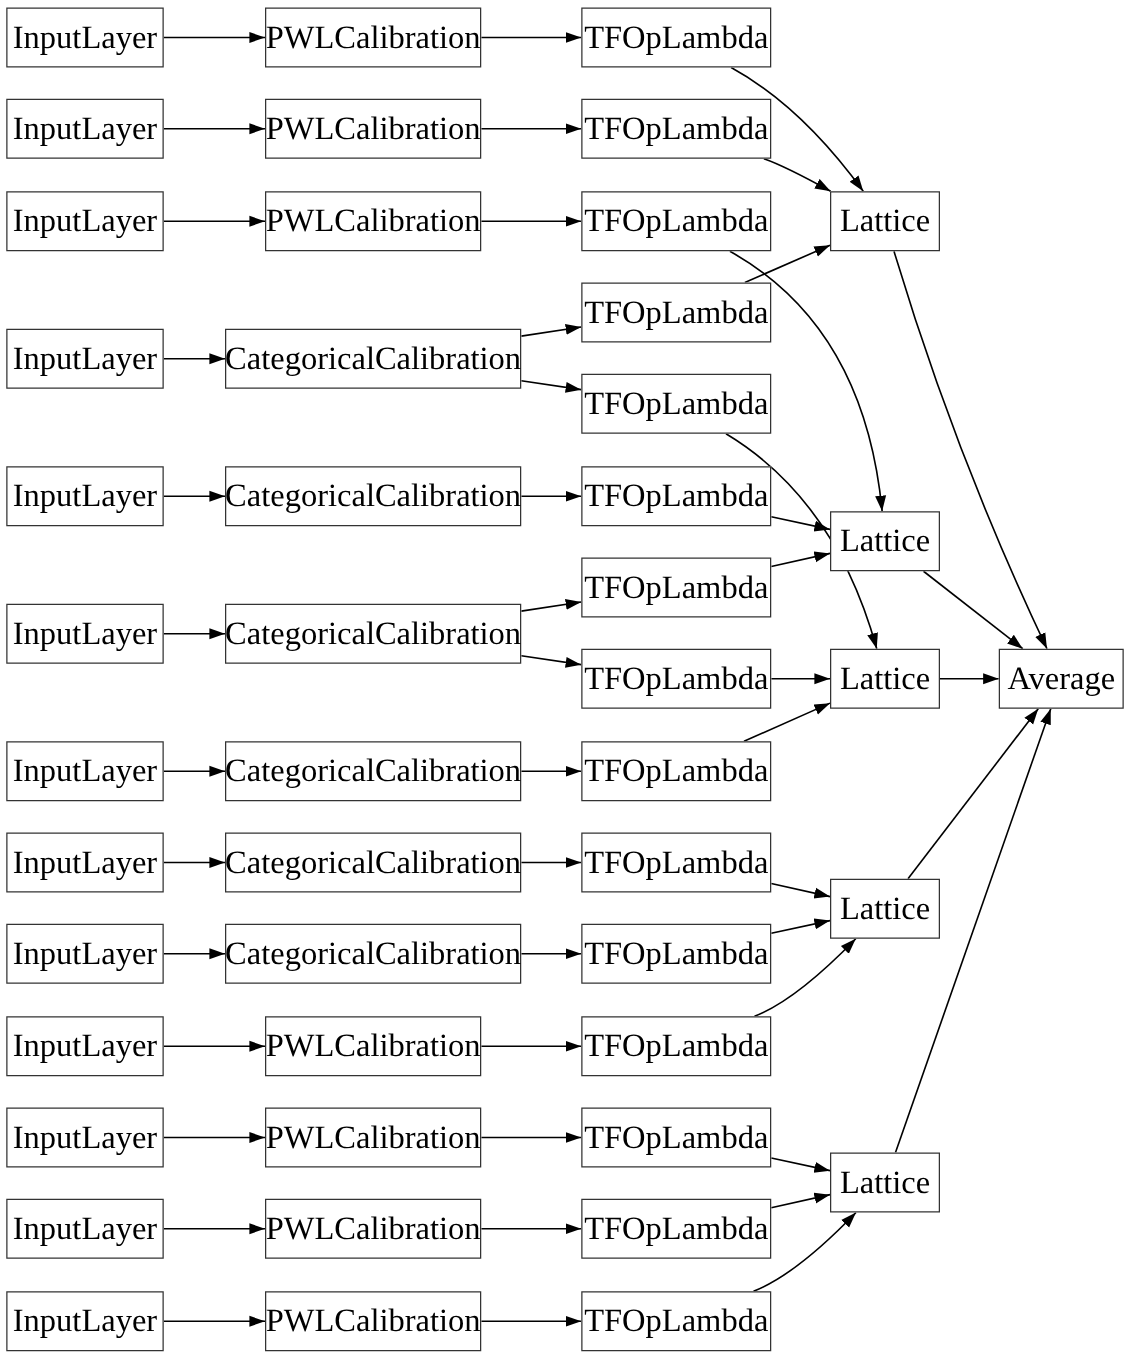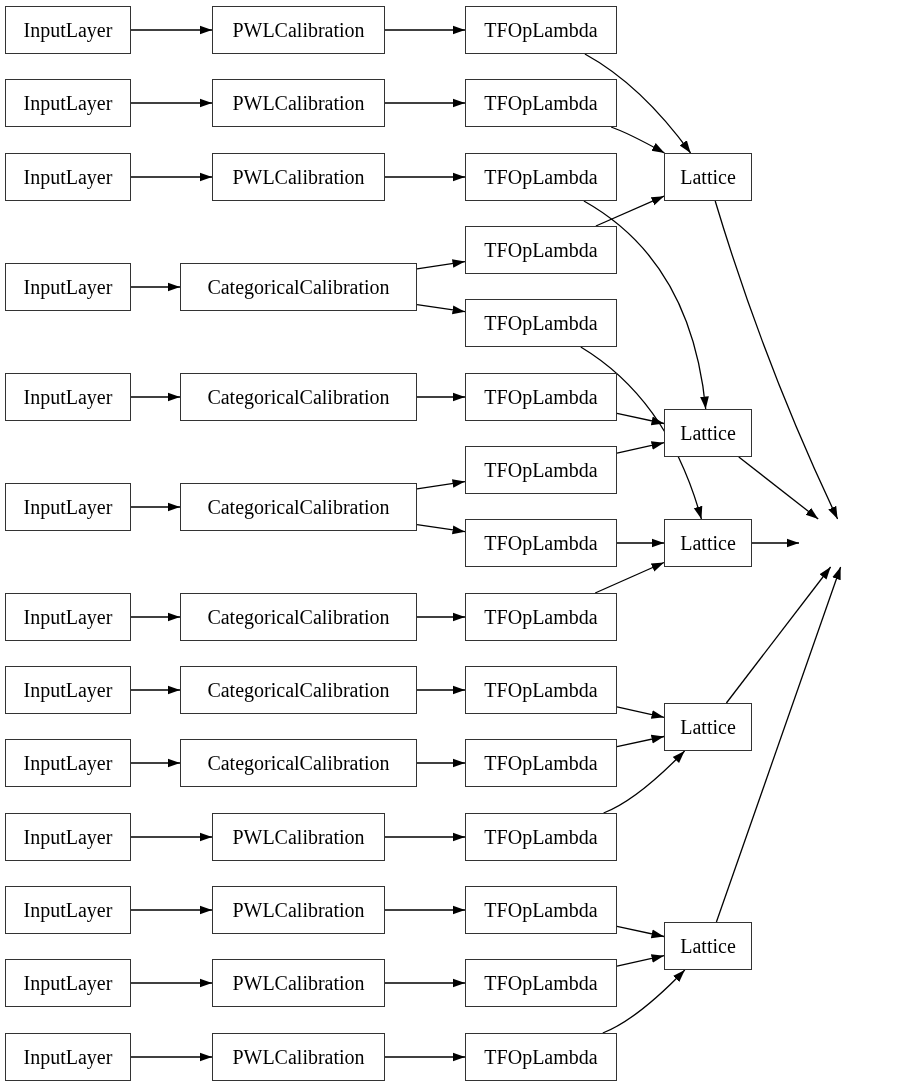--- a/index.html
+++ b/index.html
@@ -32,21 +32,21 @@
   }
   .node {
     position: absolute;
     box-sizing: border-box;
     border: 1.5px solid #333333;
     background: #ffffff;
     display: flex;
     align-items: center;
     justify-content: center;
     font-family: "Liberation Serif", "DejaVu Serif", serif;
-    font-size: 20px;
+    font-size: 26px;
     color: #000000;
     white-space: nowrap;
     line-height: 1;
   }
   .edge-path {
     fill: none;
     stroke: #000000;
     stroke-width: 1.3px;
   }
 </style>
@@ -151,14 +151,15 @@
       <div class="node" style="left: 465px; top: 739px; width: 152px; height: 48px; border-color: rgb(51, 51, 51); background: rgb(255, 255, 255);">TFOpLambda</div>
       <div class="node" style="left: 465px; top: 813px; width: 152px; height: 48px; border-color: rgb(51, 51, 51); background: rgb(255, 255, 255);">TFOpLambda</div>
       <div class="node" style="left: 465px; top: 886px; width: 152px; height: 48px; border-color: rgb(51, 51, 51); background: rgb(255, 255, 255);">TFOpLambda</div>
       <div class="node" style="left: 465px; top: 959px; width: 152px; height: 48px; border-color: rgb(51, 51, 51); background: rgb(255, 255, 255);">TFOpLambda</div>
       <div class="node" style="left: 465px; top: 1033px; width: 152px; height: 48px; border-color: rgb(51, 51, 51); background: rgb(255, 255, 255);">TFOpLambda</div>
       <div class="node" style="left: 664px; top: 153px; width: 88px; height: 48px; border-color: rgb(51, 51, 51); background: rgb(255, 255, 255);">Lattice</div>
       <div class="node" style="left: 664px; top: 409px; width: 88px; height: 48px; border-color: rgb(51, 51, 51); background: rgb(255, 255, 255);">Lattice</div>
       <div class="node" style="left: 664px; top: 519px; width: 88px; height: 48px; border-color: rgb(51, 51, 51); background: rgb(255, 255, 255);">Lattice</div>
       <div class="node" style="left: 664px; top: 703px; width: 88px; height: 48px; border-color: rgb(51, 51, 51); background: rgb(255, 255, 255);">Lattice</div>
       <div class="node" style="left: 664px; top: 922px; width: 88px; height: 48px; border-color: rgb(51, 51, 51); background: rgb(255, 255, 255);">Lattice</div>
+      <div class="node" style="left: 799px; top: 519px; width: 100px; height: 48px; border-color: rgb(51, 51, 51); background: rgb(255, 255, 255);">Average</div>
     </div>
 </div>
 
 </body></html>

